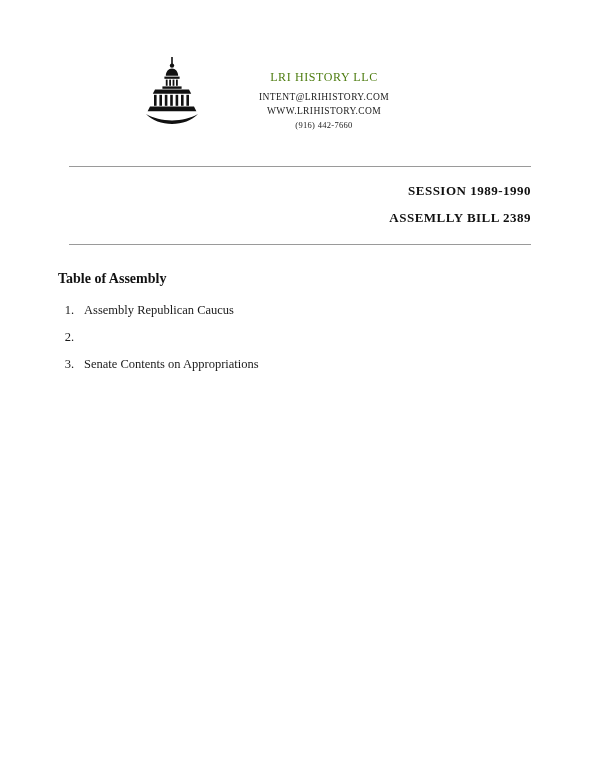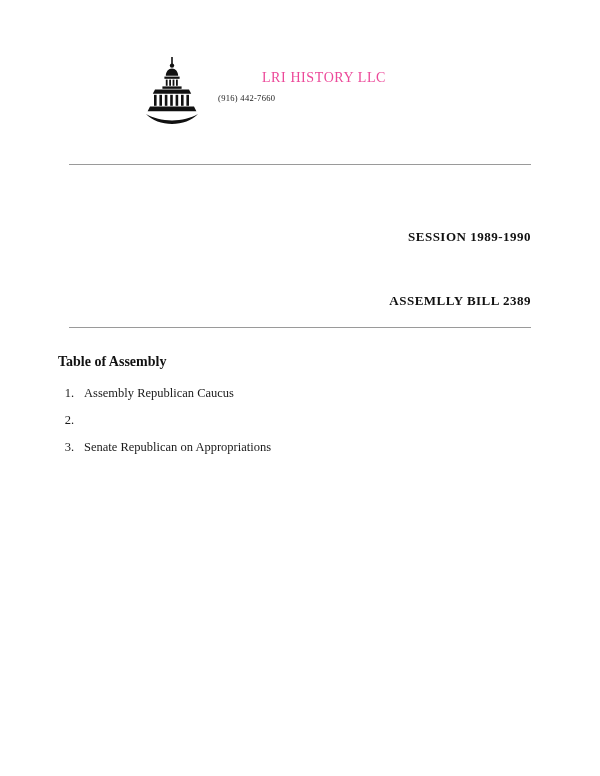--- a/index.html
+++ b/index.html
@@ -40,23 +40,23 @@
     width: 62px;
     height: 72px;
     display: block;
   }
   .org-block {
     padding-top: 14px;
     text-align: left;
   }
   .org-name {
     font-family: "Liberation Serif", serif;
-    font-size: 14px;
+    font-size: 12px;
     letter-spacing: 0.6px;
-    color: #ec4899;
+    color: #4d7c0f;
     margin: 0 0 7px 0;
     font-variant: small-caps;
     text-transform: none;
     font-weight: normal;
   }
   .org-line {
     font-family: "Liberation Serif", serif;
     font-size: 9.5px;
     letter-spacing: 0.4px;
     color: #1a1a1a;
@@ -67,21 +67,21 @@
   .org-name {
     text-align: center;
     width: 212px;
   }
   .org-phone {
     font-family: "Liberation Serif", serif;
     font-size: 8.5px;
     letter-spacing: 0.3px;
     color: #1a1a1a;
     margin: 3px 0 0 0;
-    text-align: left;
+    text-align: center;
     width: 212px;
   }
   
   .rule {
     border: none;
     border-top: 1px solid #9a9a9a;
     margin: 0 auto;
     width: 462px;
   }
   .rule-top { margin-top: 36px; }
@@ -94,21 +94,20 @@
     padding: 16px 0 0 0;
     text-align: right;
   }
   .bill-line {
     font-family: "Liberation Serif", serif;
     font-weight: bold;
     font-size: 13px;
     letter-spacing: 0.5px;
     color: #111;
     margin-bottom: 11px;
-    margin-top: 48px;
   }
   .bill-line:last-child { margin-bottom: 8px; text-align: right; }
 
   
   .toc {
     padding: 26px 0 0 58px;
   }
   .toc-title {
     font-family: "Liberation Serif", serif;
     font-weight: bold;
@@ -163,20 +162,22 @@
           <rect x="33.6" y="38.8" width="2.6" height="11"></rect>
           <rect x="39.0" y="38.8" width="2.6" height="11"></rect>
           <rect x="44.4" y="38.8" width="2.6" height="11"></rect>
           <path d="M8 50.6 h44 l2.4 4.6 h-48.8 z"></path>
           <path d="M4 58 c6 6.4 16 10 26 10 s20 -3.6 26 -10 c-7 4.2 -16.5 6.4 -26 6.4 s-19 -2.2 -26 -6.4 z"></path>
         </g>
       </svg>
     </div>
     <div class="org-block">
       <div class="org-name">LRI HISTORY LLC</div>
+      <div class="org-line">INTENT@LRIHISTORY.COM</div>
+      <div class="org-line">WWW.LRIHISTORY.COM</div>
       <div class="org-phone">(916) 442-7660</div>
     </div>
   </div>
 
   <hr class="rule rule-top">
 
   <div class="bill-head">
     <div class="bill-line">SESSION  1989-1990</div>
     <div class="bill-line">ASSEMLLY BILL 2389</div>
   </div>
@@ -188,18 +189,18 @@
     <ul class="toc-list">
       <li class="toc-item">
         <span class="toc-num">1.</span>
         <span class="toc-label">Assembly Republican Caucus</span>
       </li>
       <li class="toc-item">
         <span class="toc-num">2.</span>
       </li>
       <li class="toc-item">
         <span class="toc-num">3.</span>
-        <span class="toc-label">Senate Republican on Appropriations</span>
+        <span class="toc-label">Senate Contents on Appropriations</span>
       </li>
     </ul>
   </div>
 
 </div>
 
 </body></html>

